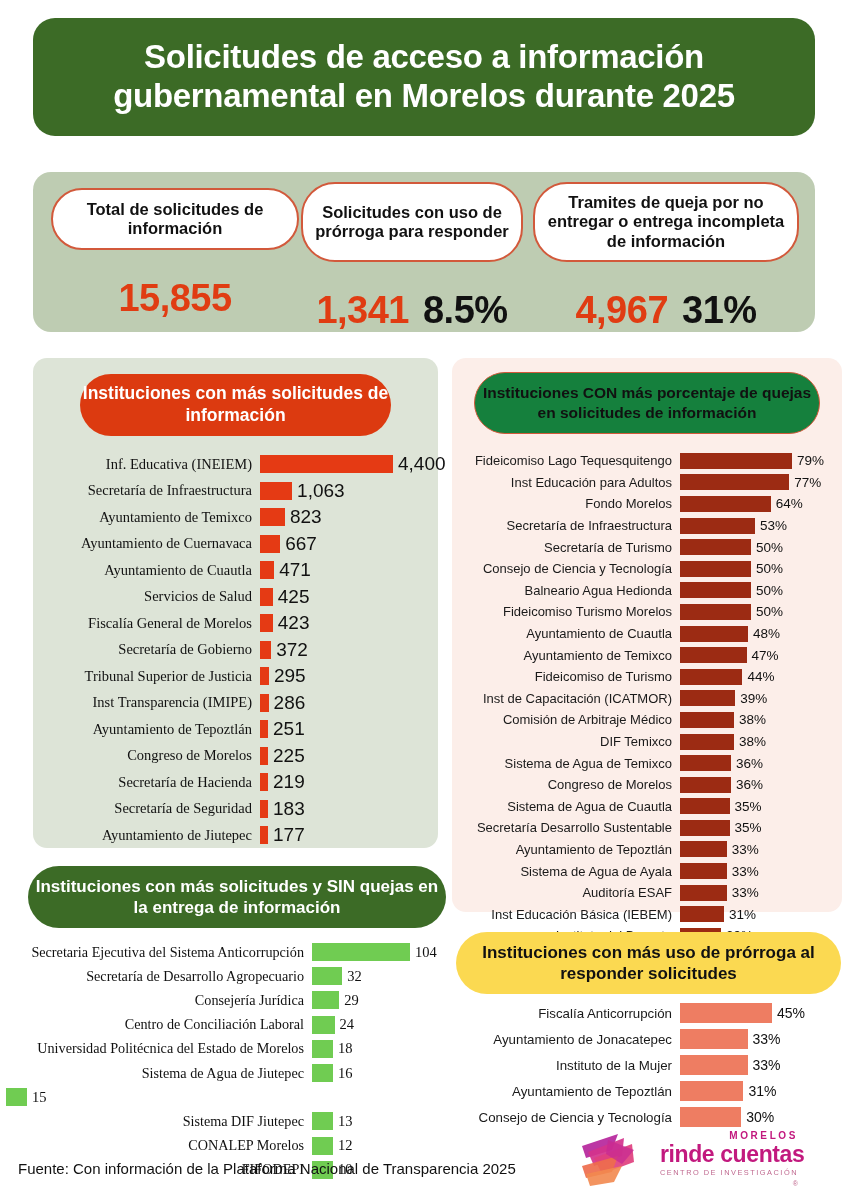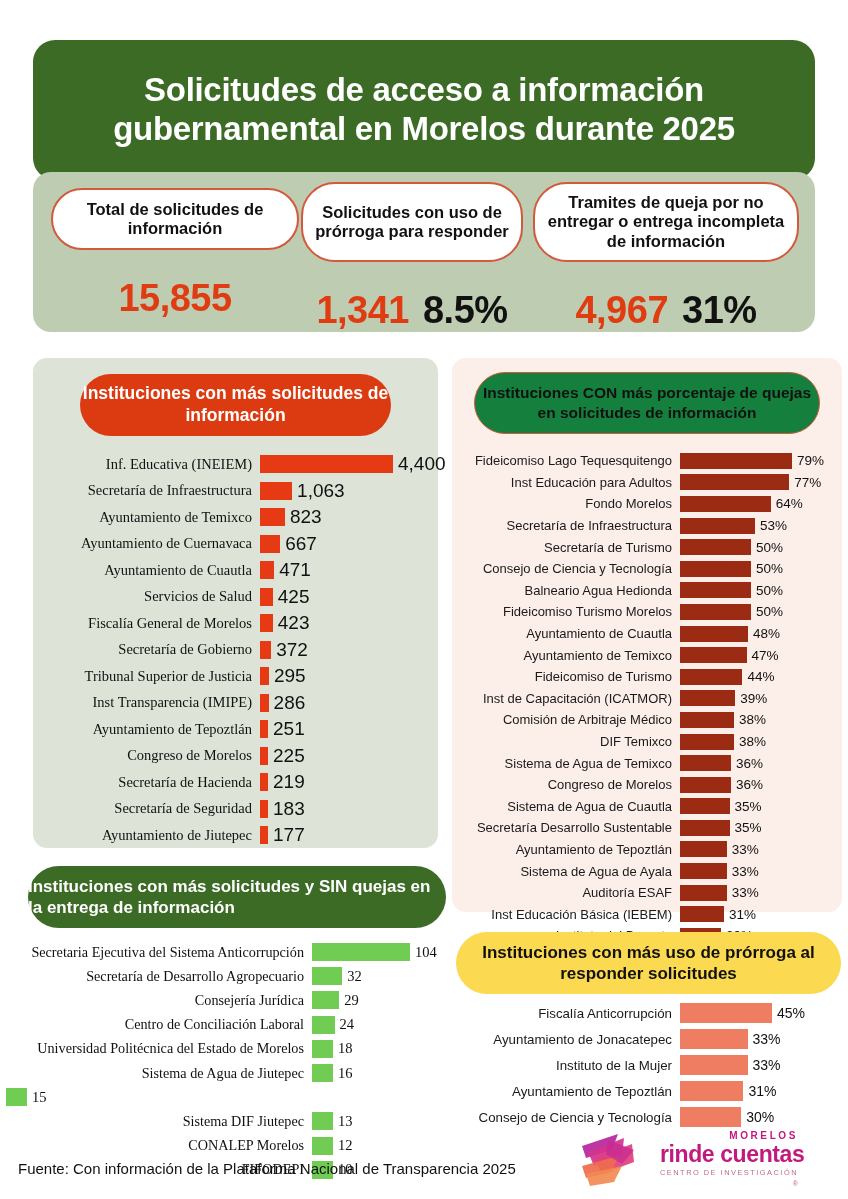--- a/index.html
+++ b/index.html
@@ -6,21 +6,21 @@
   body {
     width: 848px; height: 1199px;
     background: #ffffff;
     font-family: "Liberation Sans", sans-serif;
     overflow: hidden;
     position: relative;
   }
 
   
   .title-pill {
-    position:absolute; left:33px; top:40px; width:782px; height:140px;
+    position:absolute; left:33px; top:18px; width:782px; height:118px;
     background:#3C6B26; border-radius:22px;
     display:flex; align-items:center; justify-content:center;
   }
   .title-pill h1 {
     color:#ffffff; font-size:33px; line-height:1.17; text-align:center;
     font-weight:bold; letter-spacing:-0.3px; padding:0 18px;
   }
 
   
   .stats-band {
@@ -92,21 +92,21 @@
   }
   .right-rows .barwrap { height:16px; }
   .right-rows .bar { background:#9C2B13; }
   .right-rows .val { font-size:13.5px; color:#111; }
 
   
   .pill-green {
     position:absolute; left:28px; top:866px; width:418px; height:62px;
     background:#3C6B26; border-radius:32px;
     display:flex; align-items:center; justify-content:center;
-    color:#fff; font-weight:bold; font-size:17px; line-height:1.25;
+    color:#fff; font-weight:bold; font-size:17px; text-align:center; line-height:1.25;
   }
   .green-rows { position:absolute; left:6px; top:940px; width:450px; }
   .green-rows .row { height:24.2px; }
   .green-rows .lbl {
     width:306px; padding-right:8px;
     font-family:"Liberation Serif", serif; font-size:14.2px; color:#111;
   }
   .green-rows .barwrap { height:18px; }
   .green-rows .bar { background:#70CC52; }
   .green-rows .val { font-family:"Liberation Serif", serif; font-size:14.5px; color:#111; }

